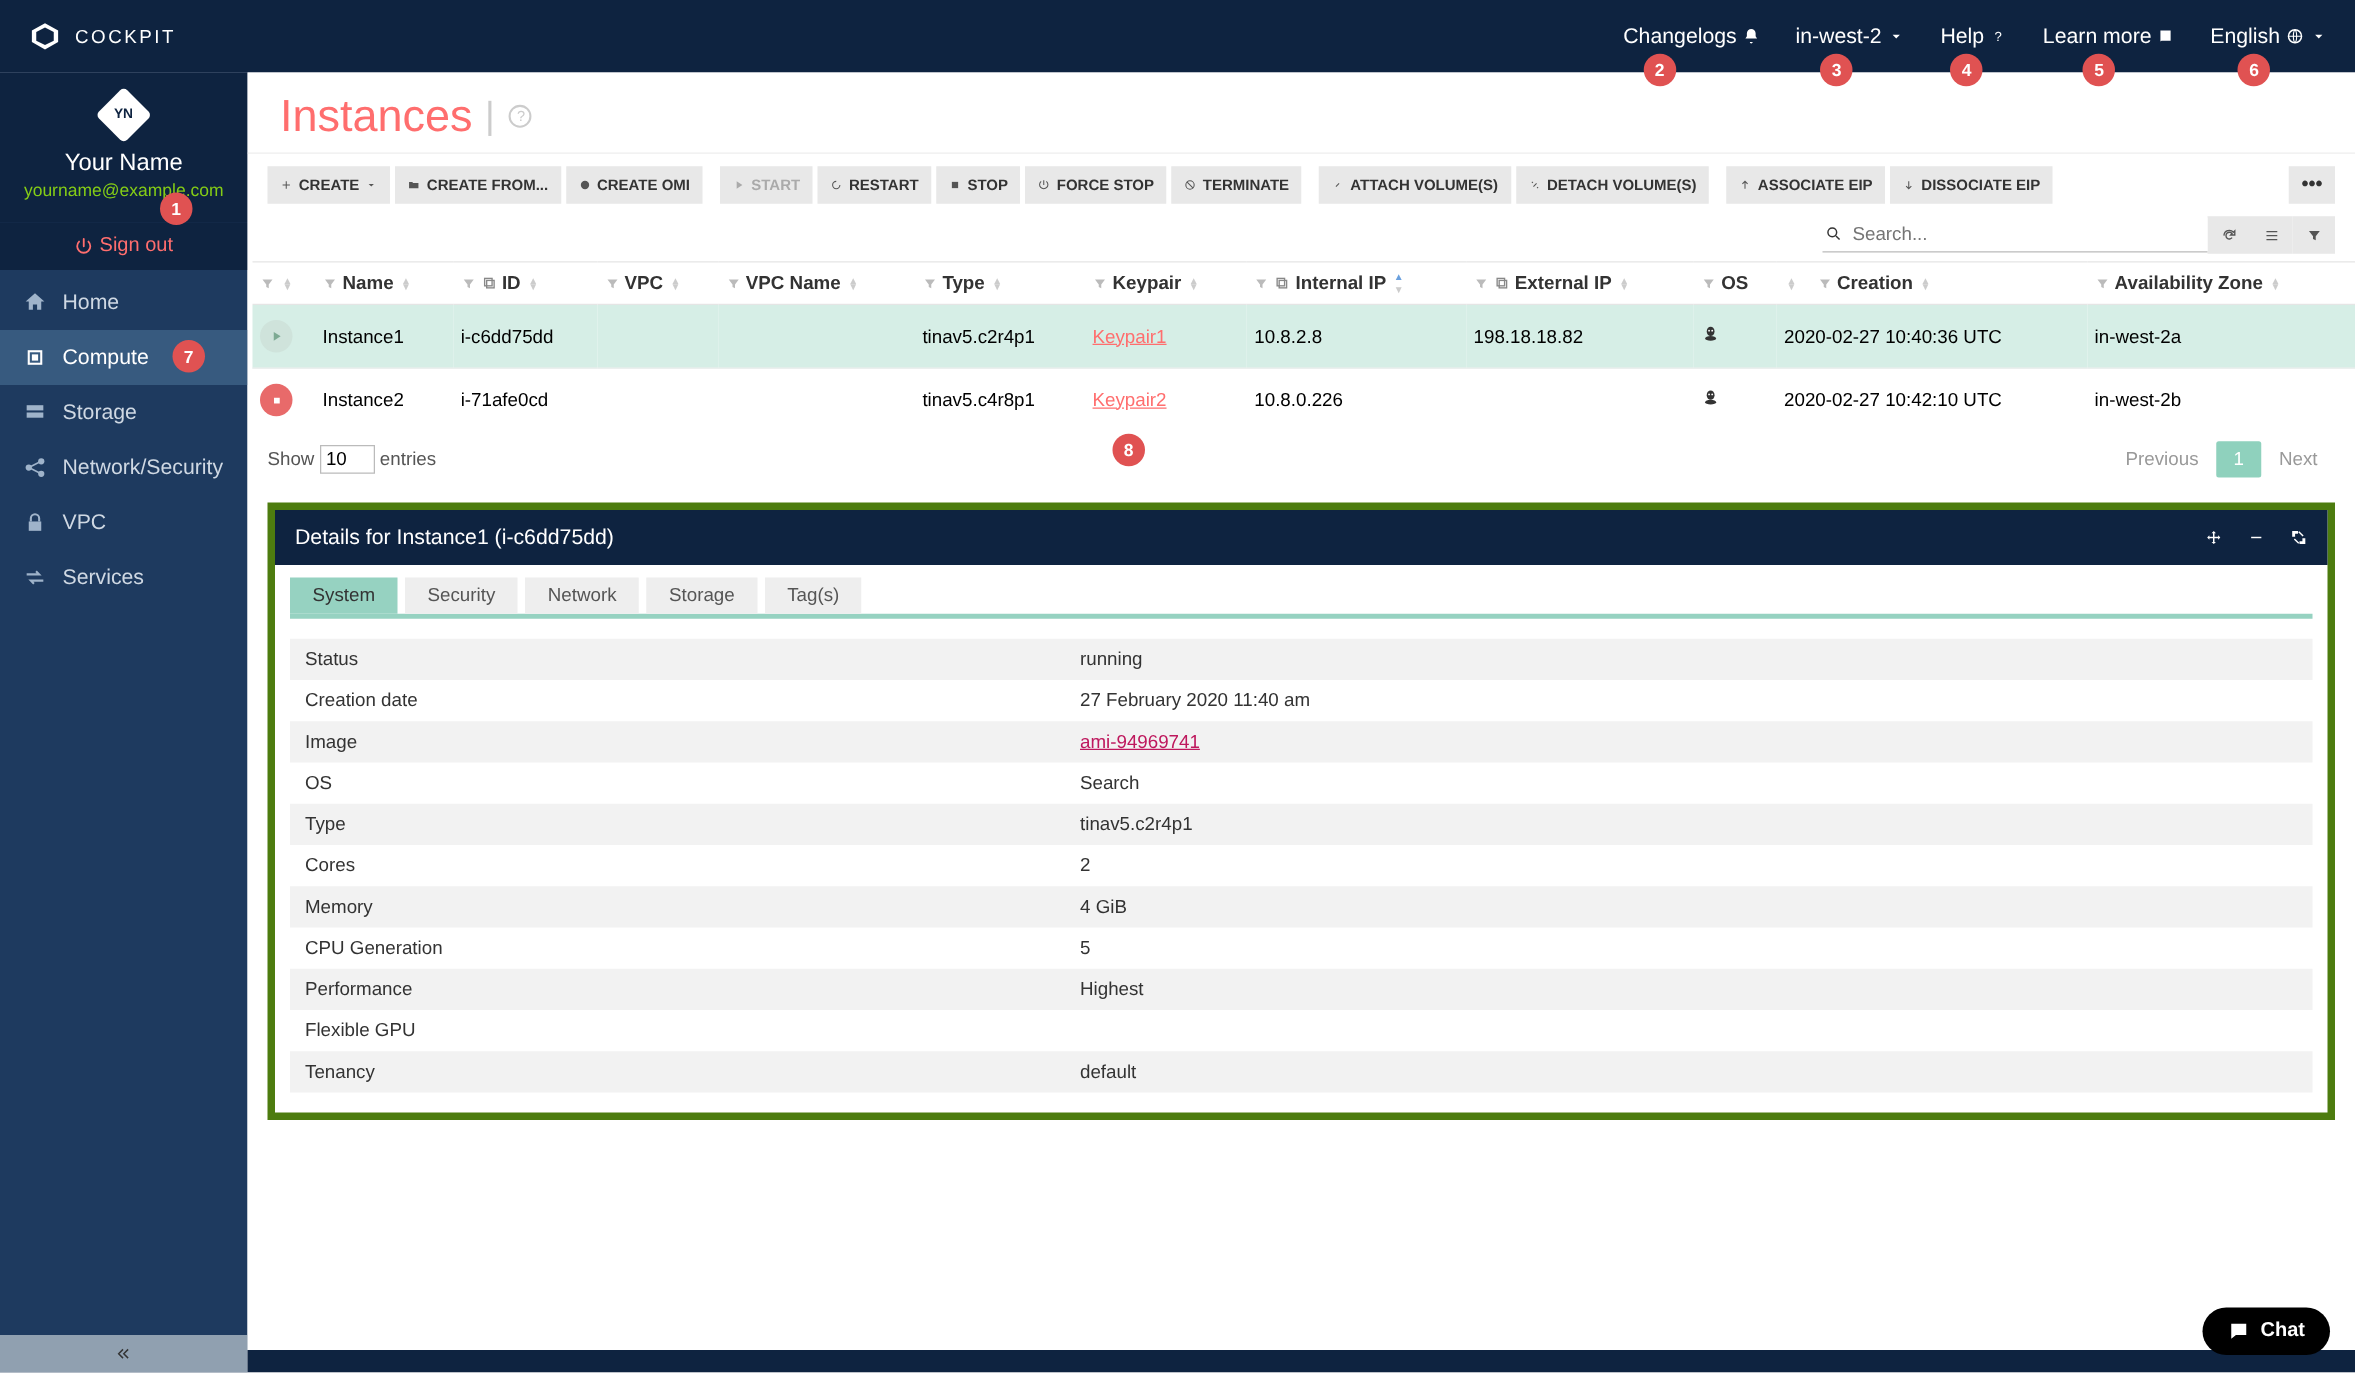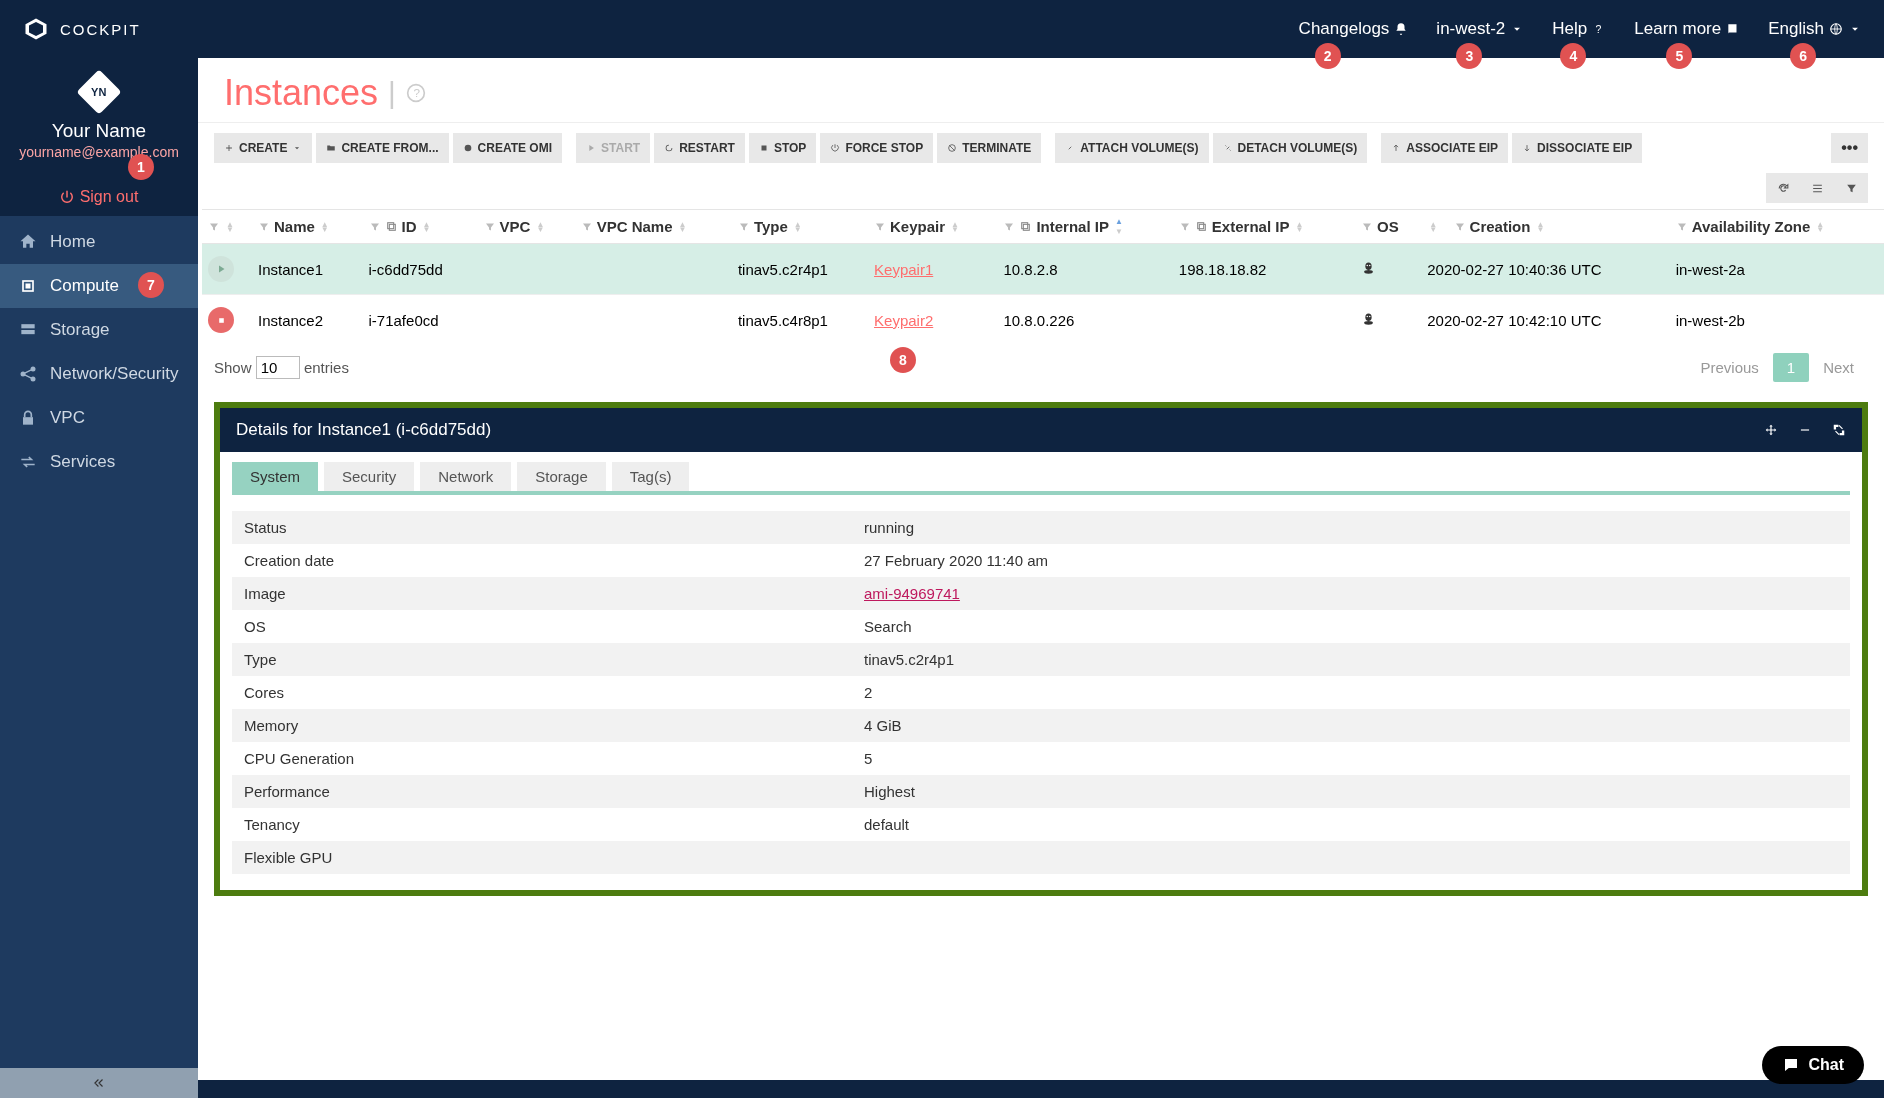--- a/index.html
+++ b/index.html
@@ -15,21 +15,21 @@
 
 
 .callout { position: absolute; width: 26px; height: 26px; border-radius: 50%; background: #e05252; color: #fff; font-weight: 600; font-size: 14px; display: flex; align-items: center; justify-content: center; z-index: 5; }
 
 
 .sidepanel { position: absolute; left: 0; top: 58px; bottom: 0; width: 198px; background: #1e3a5f; color: #cfd8e3; display: flex; flex-direction: column; }
 .user-block { background: #0e2340; padding: 18px 8px; text-align: center; position: relative; }
 .avatar { width: 32px; height: 32px; background: #fff; color: #0e2340; font-size: 11px; font-weight: 700; display: inline-flex; align-items: center; justify-content: center; transform: rotate(45deg); border-radius: 4px; }
 .avatar span { transform: rotate(-45deg); }
 .user-name { margin-top: 12px; font-size: 19px; color: #fff; }
-.user-email { font-size: 14px; color: #fca5a5; margin-top: 2px; }
+.user-email { font-size: 14px; color: #84cc16; margin-top: 2px; }
 .signout { background: #0e2340; color: #ff6e6e; font-size: 16px; padding: 10px; text-align: left; cursor: pointer; display: flex; justify-content:center; align-items:center; gap:6px; }
 .nav-list { margin-top: 4px; }
 .nav-row { display: flex; align-items: center; gap: 12px; padding: 12px 18px; font-size: 17px; color: #cfd8e3; cursor: pointer; position: relative; }
 .nav-row.active { background: #375a7f; color: #fff; }
 .nav-row svg { width: 20px; height: 20px; fill: #9fb3ca; }
 .nav-row.active svg { fill:#fff; }
 .collapse-bar { margin-top: auto; background: #90a0b0; height: 30px; display: flex; align-items: center; justify-content: center; cursor: pointer; }
 
 
 .main { position: absolute; left: 198px; right: 0; top: 58px; bottom: 0; background: #fff; overflow: hidden; }
@@ -309,20 +309,27 @@
     <button class="tbtn">
         <svg viewBox="0 0 24 24">
           <path d="M12 5v14m-5-5l5 5 5-5" stroke="#555" stroke-width="2" fill="none"></path>
         </svg>
         <span>DISSOCIATE EIP</span>
       </button>
     <div class="overflow">•••</div>
   </div>
 
   <div class="search-row">
+    <div class="search-box">
+      <svg viewBox="0 0 24 24">
+          <circle cx="10" cy="10" r="6" fill="none" stroke="#333" stroke-width="2"></circle>
+          <path d="M15 15l5 5" stroke="#333" stroke-width="2"></path>
+        </svg>
+      <input placeholder="Search..." style="">
+    </div>
     <div class="view-btns">
       <div class="view-btn">
           <svg viewBox="0 0 24 24">
             <path d="M4 12a8 8 0 0114-5l2-2v6h-6l2-2a5 5 0 100 6" fill="none" stroke="#555" stroke-width="2"></path>
           </svg>
         </div>
       <div class="view-btn">
           <svg viewBox="0 0 24 24">
             <path d="M4 6h16M4 12h16M4 18h16" stroke="#555" stroke-width="2"></path>
           </svg>
@@ -570,26 +577,26 @@
         </div>
       <div class="kv-row">
           <div class="k">CPU Generation</div>
           <div class="v">5</div>
         </div>
       <div class="kv-row">
           <div class="k">Performance</div>
           <div class="v">Highest</div>
         </div>
       <div class="kv-row">
+          <div class="k">Flexible GPU</div>
+          <div class="v"></div>
+        </div>
+      <div class="kv-row">
           <div class="k">Tenancy</div>
           <div class="v">default</div>
-        </div>
-      <div class="kv-row">
-          <div class="k">Flexible GPU</div>
-          <div class="v"></div>
         </div>
     </div>
   </div>
 </div>
 
 <div class="bottom-strip"></div>
 
 <div class="chat">
   <svg viewBox="0 0 24 24">
       <path d="M4 4h16v12H9l-5 4z"></path>

